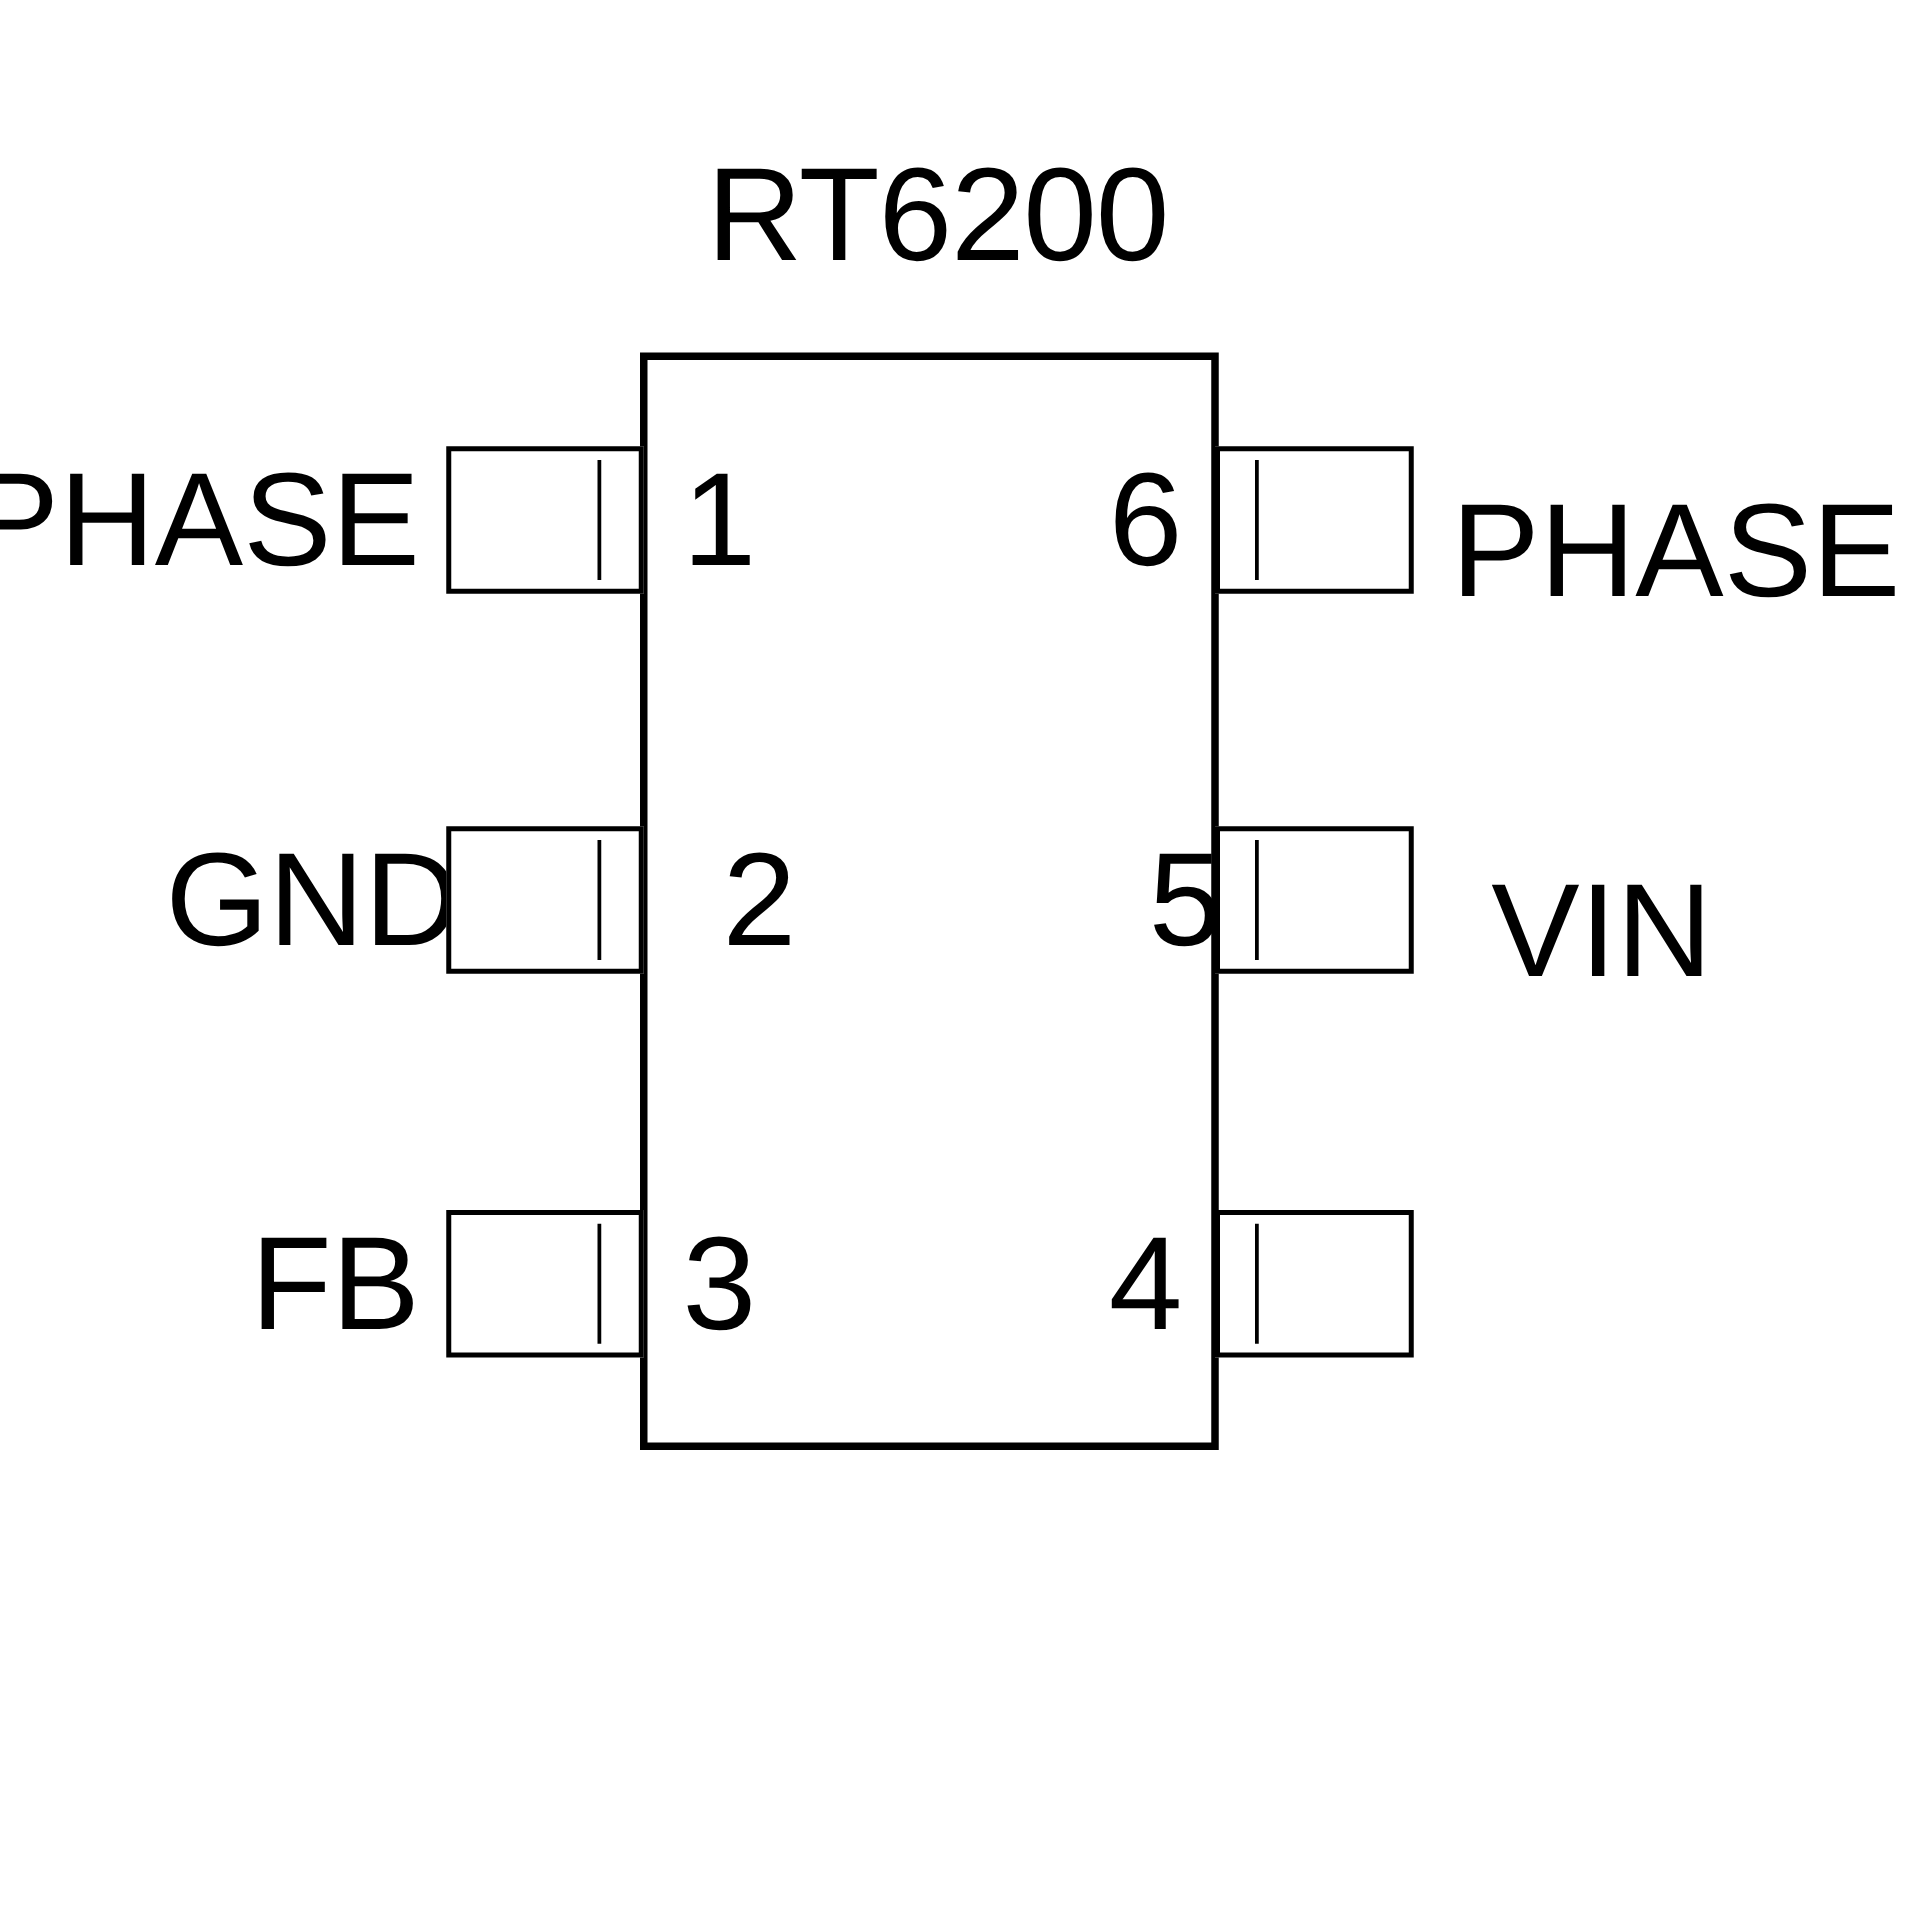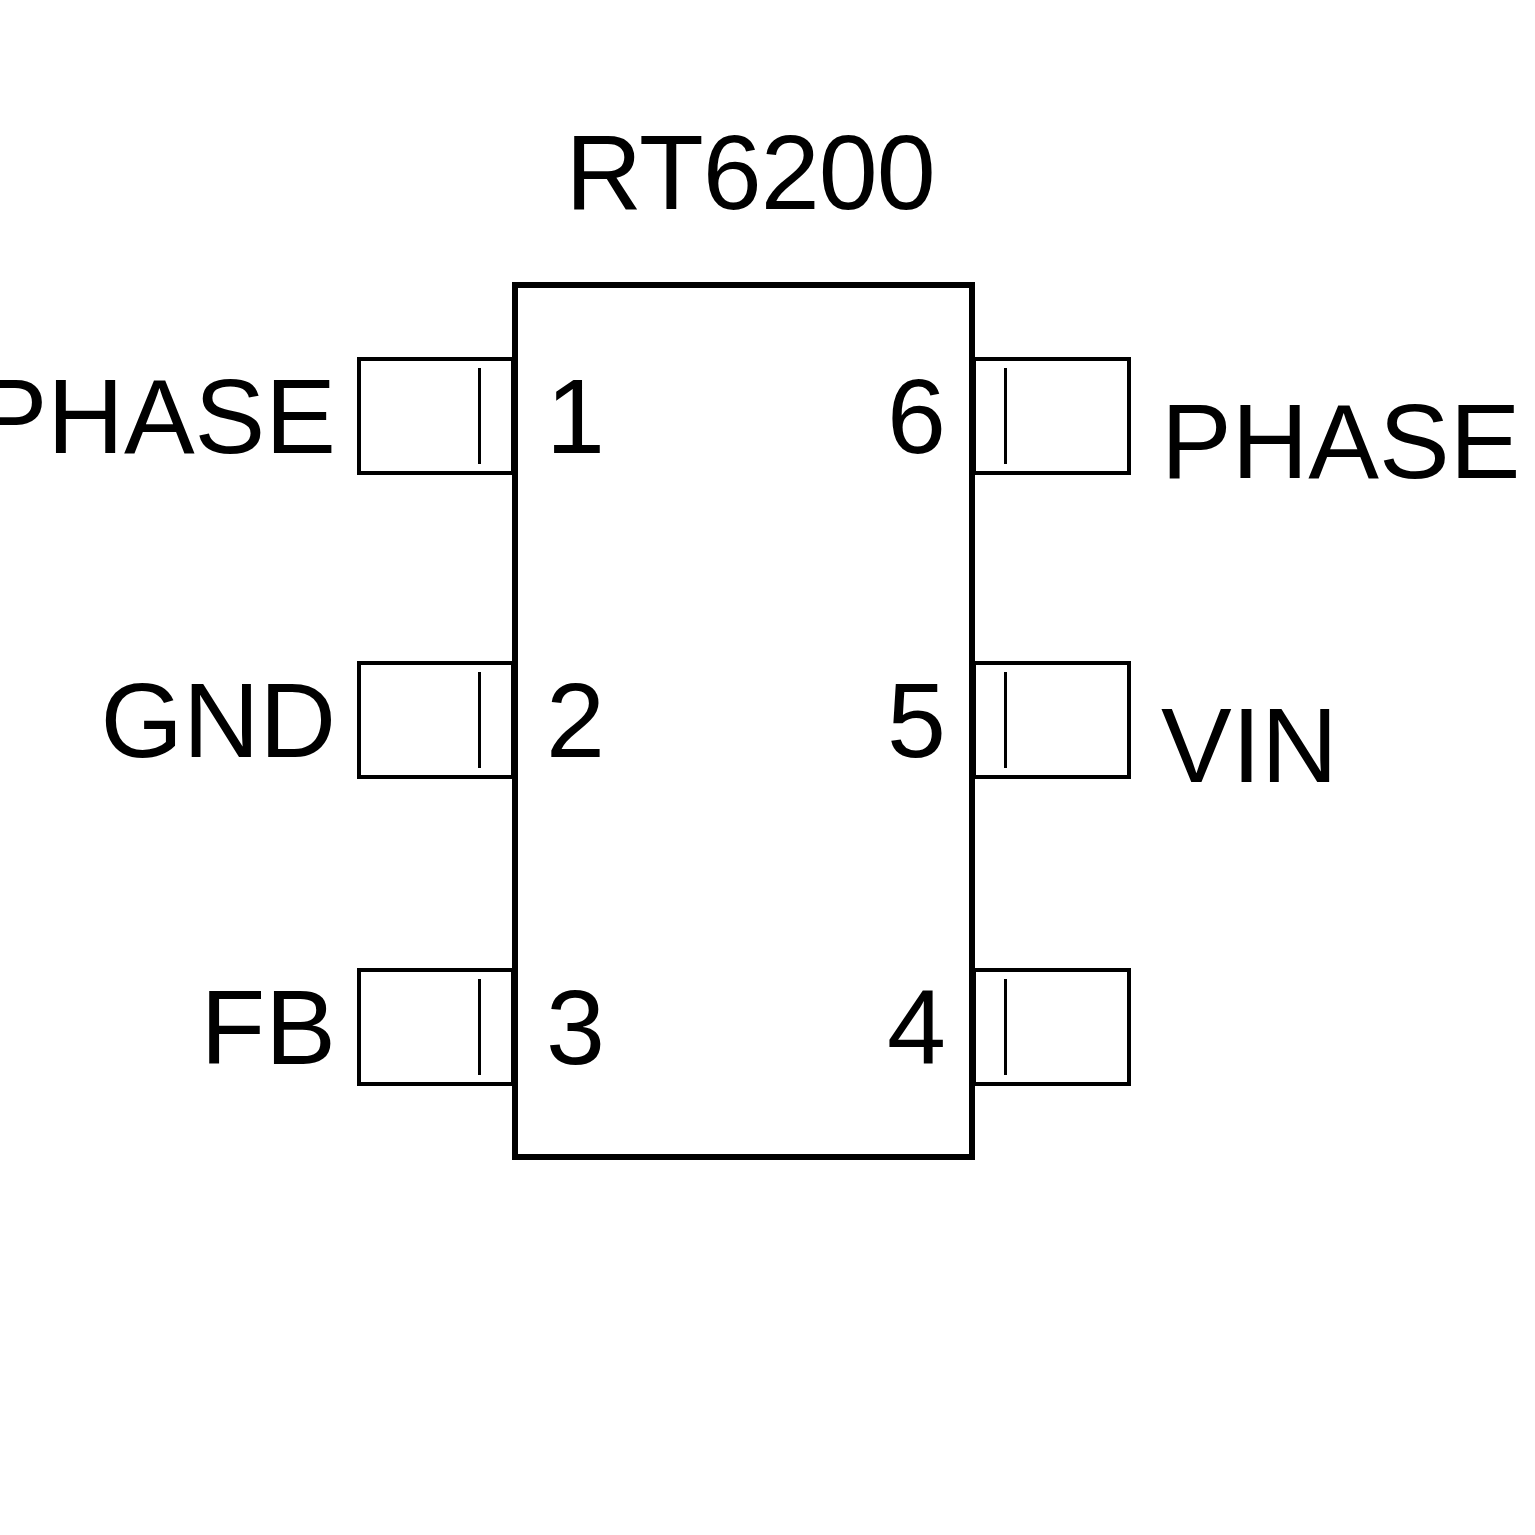--- a/index.html
+++ b/index.html
@@ -41,21 +41,21 @@
   .pad {
     position: absolute;
     height: 118px;
     border: 4px solid #000000;
     box-sizing: border-box;
     background: #ffffff;
   }
   .pad-left  { left: 357px; width: 158px; }
   .pad-right { left: 972px; width: 159px; }
   .row1 { top: 357px; }
-  .row2 { top: 661px; }
+  .row2 { top: 661px; padding-left: 32px; }
   .row3 { top: 968px; }
   .lead {
     position: absolute;
     top: 7px;
     bottom: 7px;
     width: 3px;
     background: #000000;
   }
   .lead-left  { left: 117px; }
   .lead-right { left: 28px; }

